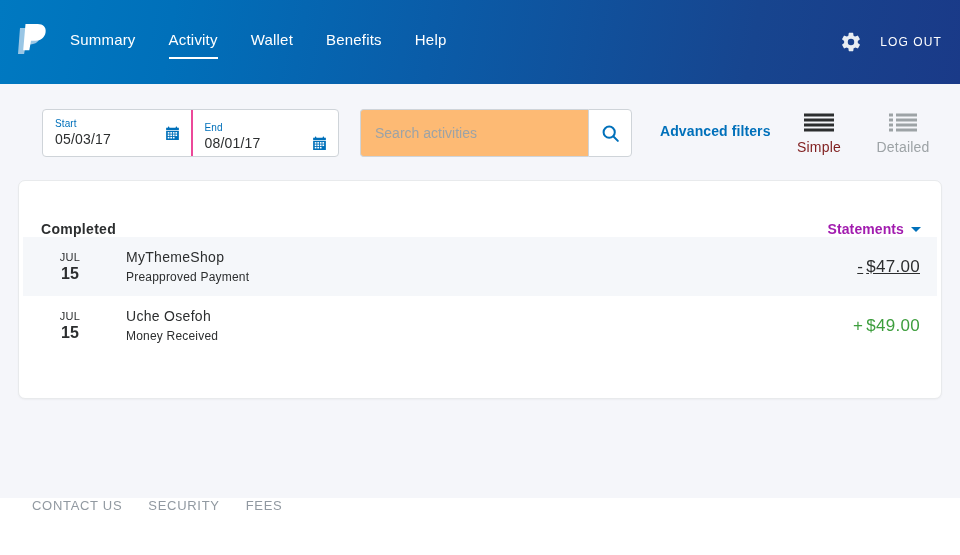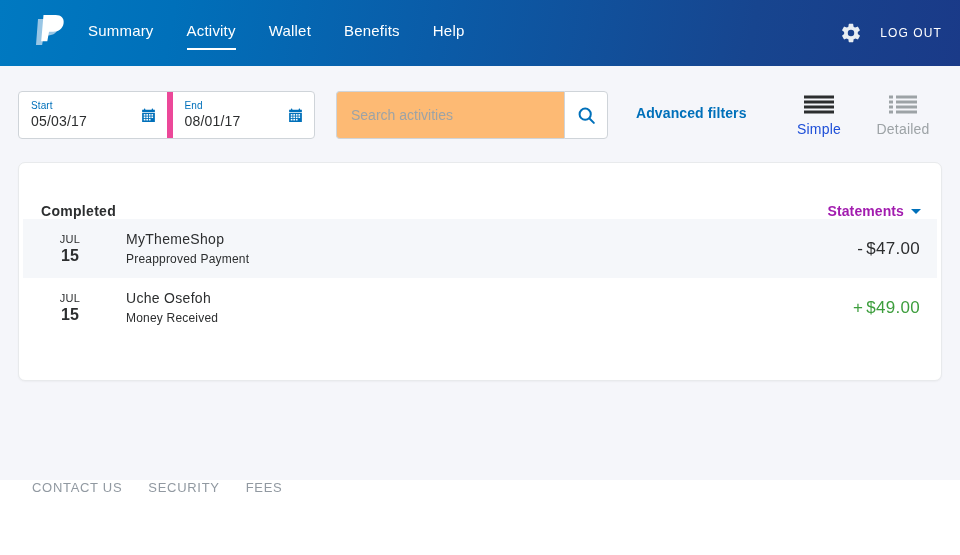--- a/index.html
+++ b/index.html
@@ -13,25 +13,25 @@
   body {
     font-family: "Liberation Sans", sans-serif;
     background: #ffffff;
     color: #2c2e2f;
     -webkit-font-smoothing: antialiased;
   }
 
   
   .header {
     position: relative;
-    height: 66px;
+    height: 84px;
     background: linear-gradient(100deg, #0079c1 0%, #0070ba 18%, #0a5ca8 45%, #17458f 78%, #1a3a88 100%);
     display: flex;
     align-items: center;
-    padding: 0 18px 0 32px;
+    padding: 0 18px 0 14px;
   }
 
   .logo {
     width: 34px;
     height: 40px;
     position: relative;
     flex: 0 0 auto;
     margin-right: 22px;
   }
   .logo svg { display: block; }
@@ -85,41 +85,42 @@
     padding: 0 18px;
     position: relative;
   }
 
   
   .filterbar {
     display: flex;
     align-items: flex-start;
     padding-top: 25px;
     height: 96px;
+    margin-left: 24px;
   }
 
   .daterange {
     display: flex;
     width: 297px;
     height: 48px;
     background: #ffffff;
     border: 1px solid #cfd4d9;
     border-radius: 4px;
     overflow: hidden;
     flex: 0 0 auto;
   }
   .datefield {
     flex: 1 1 50%;
     display: flex;
     align-items: center;
     justify-content: space-between;
     padding: 4px 10px 4px 12px;
     cursor: pointer;
   }
-  .datefield + .datefield { border-left: 6px solid #ec4899; }
+  .datefield + .datefield { border-left: 2px solid #ec4899; align-items: flex-end; }
   .datefield .dlabel {
     display: block;
     font-size: 10px;
     color: #0070ba;
     line-height: 12px;
     margin-bottom: 1px;
     letter-spacing: .1px;
   }
   .datefield .dvalue {
     display: block;
@@ -187,21 +188,21 @@
     cursor: pointer;
     width: 58px;
   }
   .view .vicon { height: 22px; display: flex; align-items: center; }
   .view .vlabel {
     font-size: 14px;
     margin-top: 6px;
     letter-spacing: .2px;
     white-space: nowrap;
   }
-  .view.active .vlabel { color: #1d4ed8; }
+  .view.active .vlabel { color: #7f1d1d; }
   .view.inactive .vlabel { color: #9da3a6; }
 
   
   .card {
     background: #ffffff;
     border: 1px solid #e8eaec;
     border-radius: 7px;
     height: 219px;
     box-shadow: 0 1px 2px rgba(0,0,0,.04);
     overflow: hidden;
@@ -284,21 +285,21 @@
     letter-spacing: .2px;
   }
 
   .tamt {
     flex: 0 0 auto;
     font-size: 17px;
     letter-spacing: .3px;
     white-space: nowrap;
     text-align: right;
   }
-  .tamt.debit { color: #2c2e2f; }
+  .tamt.debit { color: #2c2e2f; text-decoration: underline; }
   .tamt.credit { color: #3d9e3d; }
   .tamt .sign { margin-right: 3px; }
 
   
   .footer {
     background: #ffffff;
     height: 75px;
     display: flex;
     align-items: flex-start;
     padding: 0 32px;

